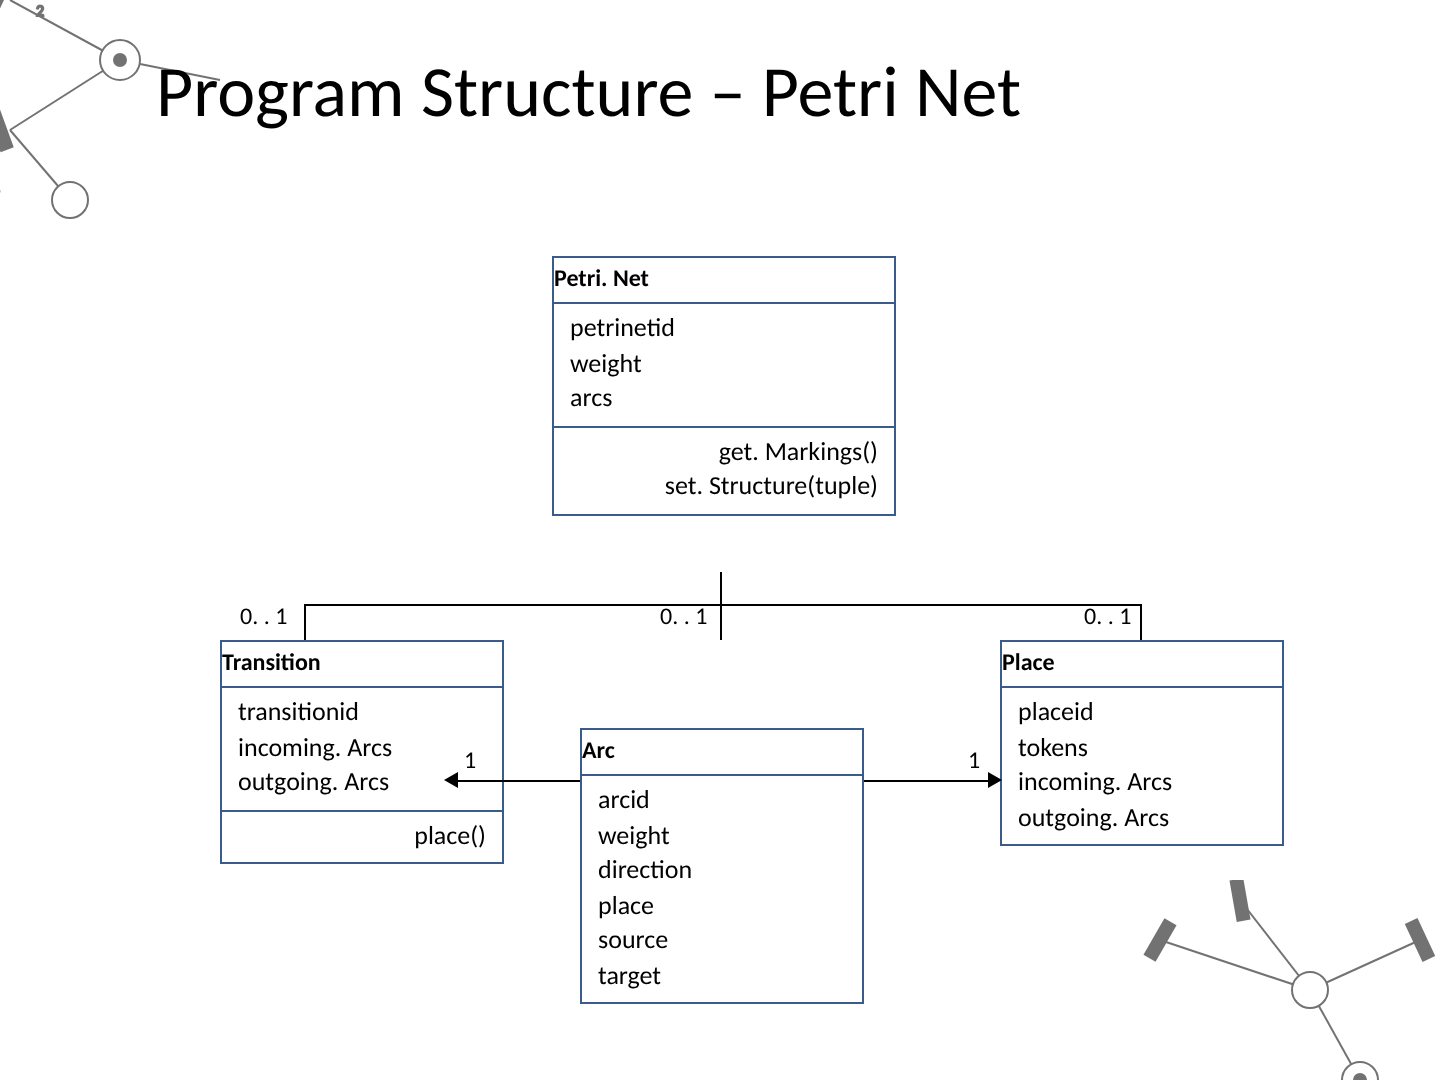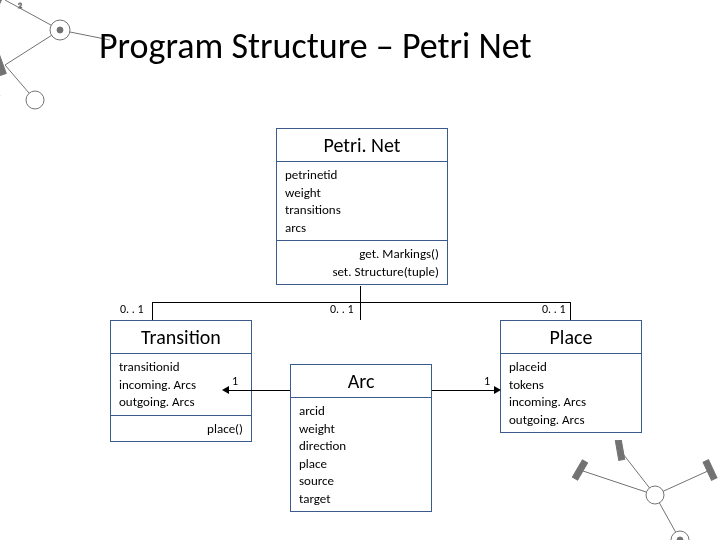--- a/index.html
+++ b/index.html
@@ -8,34 +8,34 @@
     width: 720px;
     height: 540px;
     font-family: "Calibri", "Segoe UI", Arial, sans-serif;
     background: #fff;
     position: relative;
     overflow: hidden;
   }
   .title {
     position: absolute;
     top: 24px;
-    left: 99px;
+    left: 78px;
     font-size: 36px;
     color: #000;
     font-weight: 400;
   }
   .uml-box {
     position: absolute;
     border: 1.5px solid #3a5b8c;
     background: #fff;
   }
   .uml-title {
-    text-align: center;
-    font-weight: normal;
-    font-size: 20px;
+    text-align: left;
+    font-weight: bold;
+    font-size: 12px;
     padding: 4px 0;
     border-bottom: 1.5px solid #3a5b8c;
   }
   .uml-section {
     font-size: 13px;
     padding: 4px 8px;
     line-height: 1.35;
   }
   .uml-section.divider {
     border-top: 1.5px solid #3a5b8c;
@@ -123,21 +123,20 @@
   </g>
 </svg>
 
 <div class="title">Program Structure – Petri Net</div>
 
 <div class="uml-box" style="left:276px; top:128px; width:170px;">
   <div class="uml-title">Petri. Net</div>
   <div class="uml-section">
     <div>petrinetid</div>
     <div>weight</div>
-    <div>transitions</div>
     <div>arcs</div>
   </div>
   <div class="uml-section divider">
     <div>get. Markings()</div>
     <div>set. Structure(tuple)</div>
   </div>
 </div>
 
 <div class="uml-box" style="left:82px; top:320px; width:140px;margin-left:28px;">
   <div class="uml-title">Transition</div>

